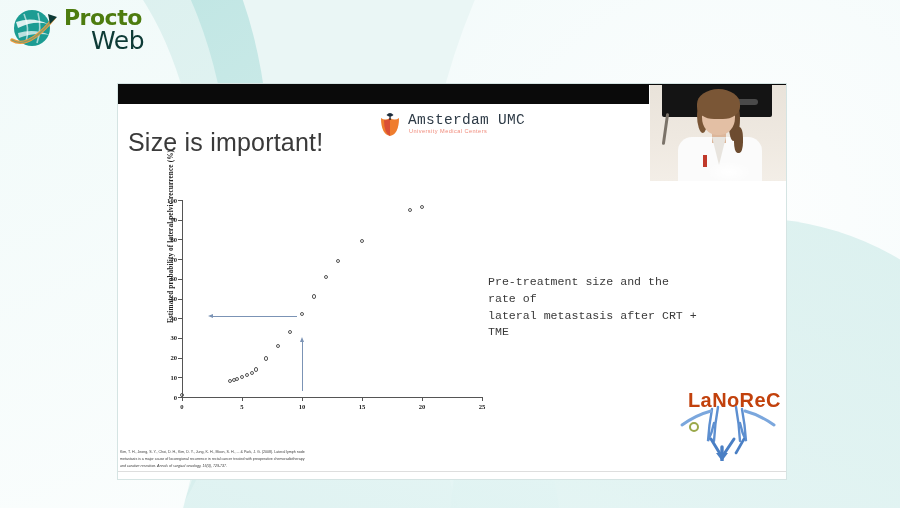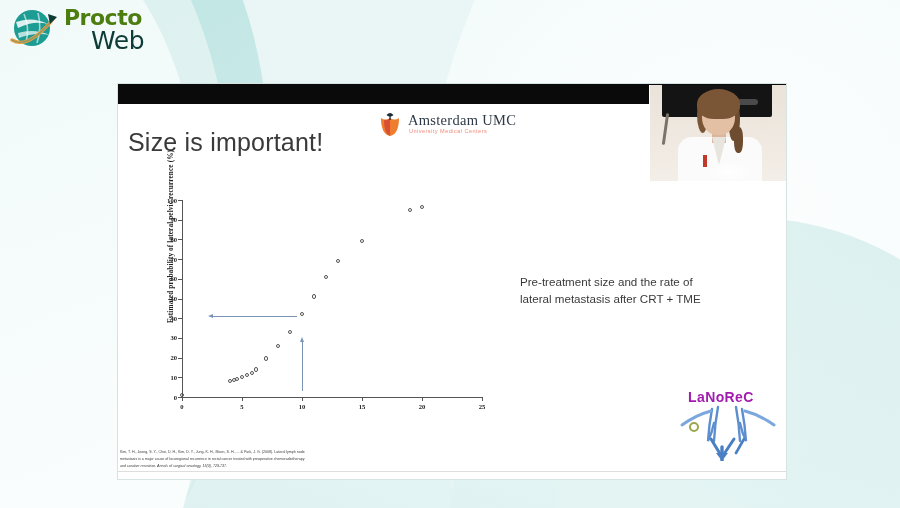--- a/index.html
+++ b/index.html
@@ -46,21 +46,21 @@
   #black-bar{position:absolute;left:0;top:0;width:668px;height:20px;background:#0a0a0a;}
 
   #slide-title{position:absolute;left:10px;top:44px;width:330px;
       font-size:25px;color:#3a3a3a;font-family:"Liberation Sans",sans-serif;
       font-weight:400;letter-spacing:.2px;}
 
   
   #umc-logo{position:absolute;left:260px;top:26px;width:160px;height:30px;}
   #umc-mark{position:absolute;left:0;top:1px;width:24px;height:26px;}
   #umc-name{position:absolute;left:30px;top:2px;font-size:14.5px;color:#2d3a46;
-      letter-spacing:.3px;font-family:Liberation Serif, serif;}
+      letter-spacing:.3px;font-family:Liberation Mono, monospace;}
   #umc-sub{position:absolute;left:31px;top:18px;font-size:5.6px;color:#f08a7a;
       letter-spacing:.45px;font-family:"Liberation Sans",sans-serif;}
 
   
   #webcam{position:absolute;left:531px;top:1px;width:136px;height:96px;
       background:#d9d5cf;overflow:hidden;border-left:1px solid #fff;}
   .cam-layer{position:absolute;}
   #cam-wall{left:0;top:0;width:136px;height:96px;
       background:linear-gradient(180deg,#e9e3da 0%,#efe9e1 60%,#f3eee7 100%);}
   #cam-monitor{left:12px;top:-2px;width:110px;height:34px;background:#141414;border-radius:2px;}
@@ -98,32 +98,32 @@
   #x-axis-label{position:absolute;left:46px;top:218px;width:300px;text-align:center;
       font-family:"Liberation Serif",serif;font-weight:bold;font-size:7.6px;color:#222;}
   .dot{position:absolute;width:4.2px;height:4.2px;margin-left:-2.1px;margin-top:-2.1px;
       border:0.9px solid #555;border-radius:50%;background:transparent;box-sizing:border-box;}
   .ann-line{position:absolute;background:#7b93b5;}
   .ann-head{position:absolute;width:0;height:0;}
 
   
   #caption{position:absolute;left:370px;top:190px;width:215px;
       font-size:11.6px;line-height:1.45;color:#3a3a3a;
-      font-family:Liberation Sans, sans-serif;margin-left:32px;}
+      font-family:Liberation Mono, monospace;}
 
   
   #citation{position:absolute;left:2px;top:365px;width:420px;
       font-size:3.6px;line-height:1.95;color:#3c3c3c;
       font-family:"Liberation Sans",sans-serif;}
   #cit3{font-style:italic;}
   #cit-rule{position:absolute;left:0;top:387px;width:668px;height:1px;background:#dedede;}
 
   
   #lanorec{position:absolute;left:560px;top:305px;width:100px;height:72px;}
-  #lano-text{position:absolute;left:10px;top:0px;font-size:14px;color:#a21caf;
+  #lano-text{position:absolute;left:10px;top:0px;font-size:20px;color:#c2410c;
       font-weight:bold;font-family:"Liberation Sans",sans-serif;letter-spacing:.4px;}
   #lano-svg{position:absolute;left:0;top:14px;}
 </style>
 </head>
 <body>
 
 <div id="bg">
   <div class="wave w4"></div>
   <div class="wave w5"></div>
   <div class="wave w6"></div>

